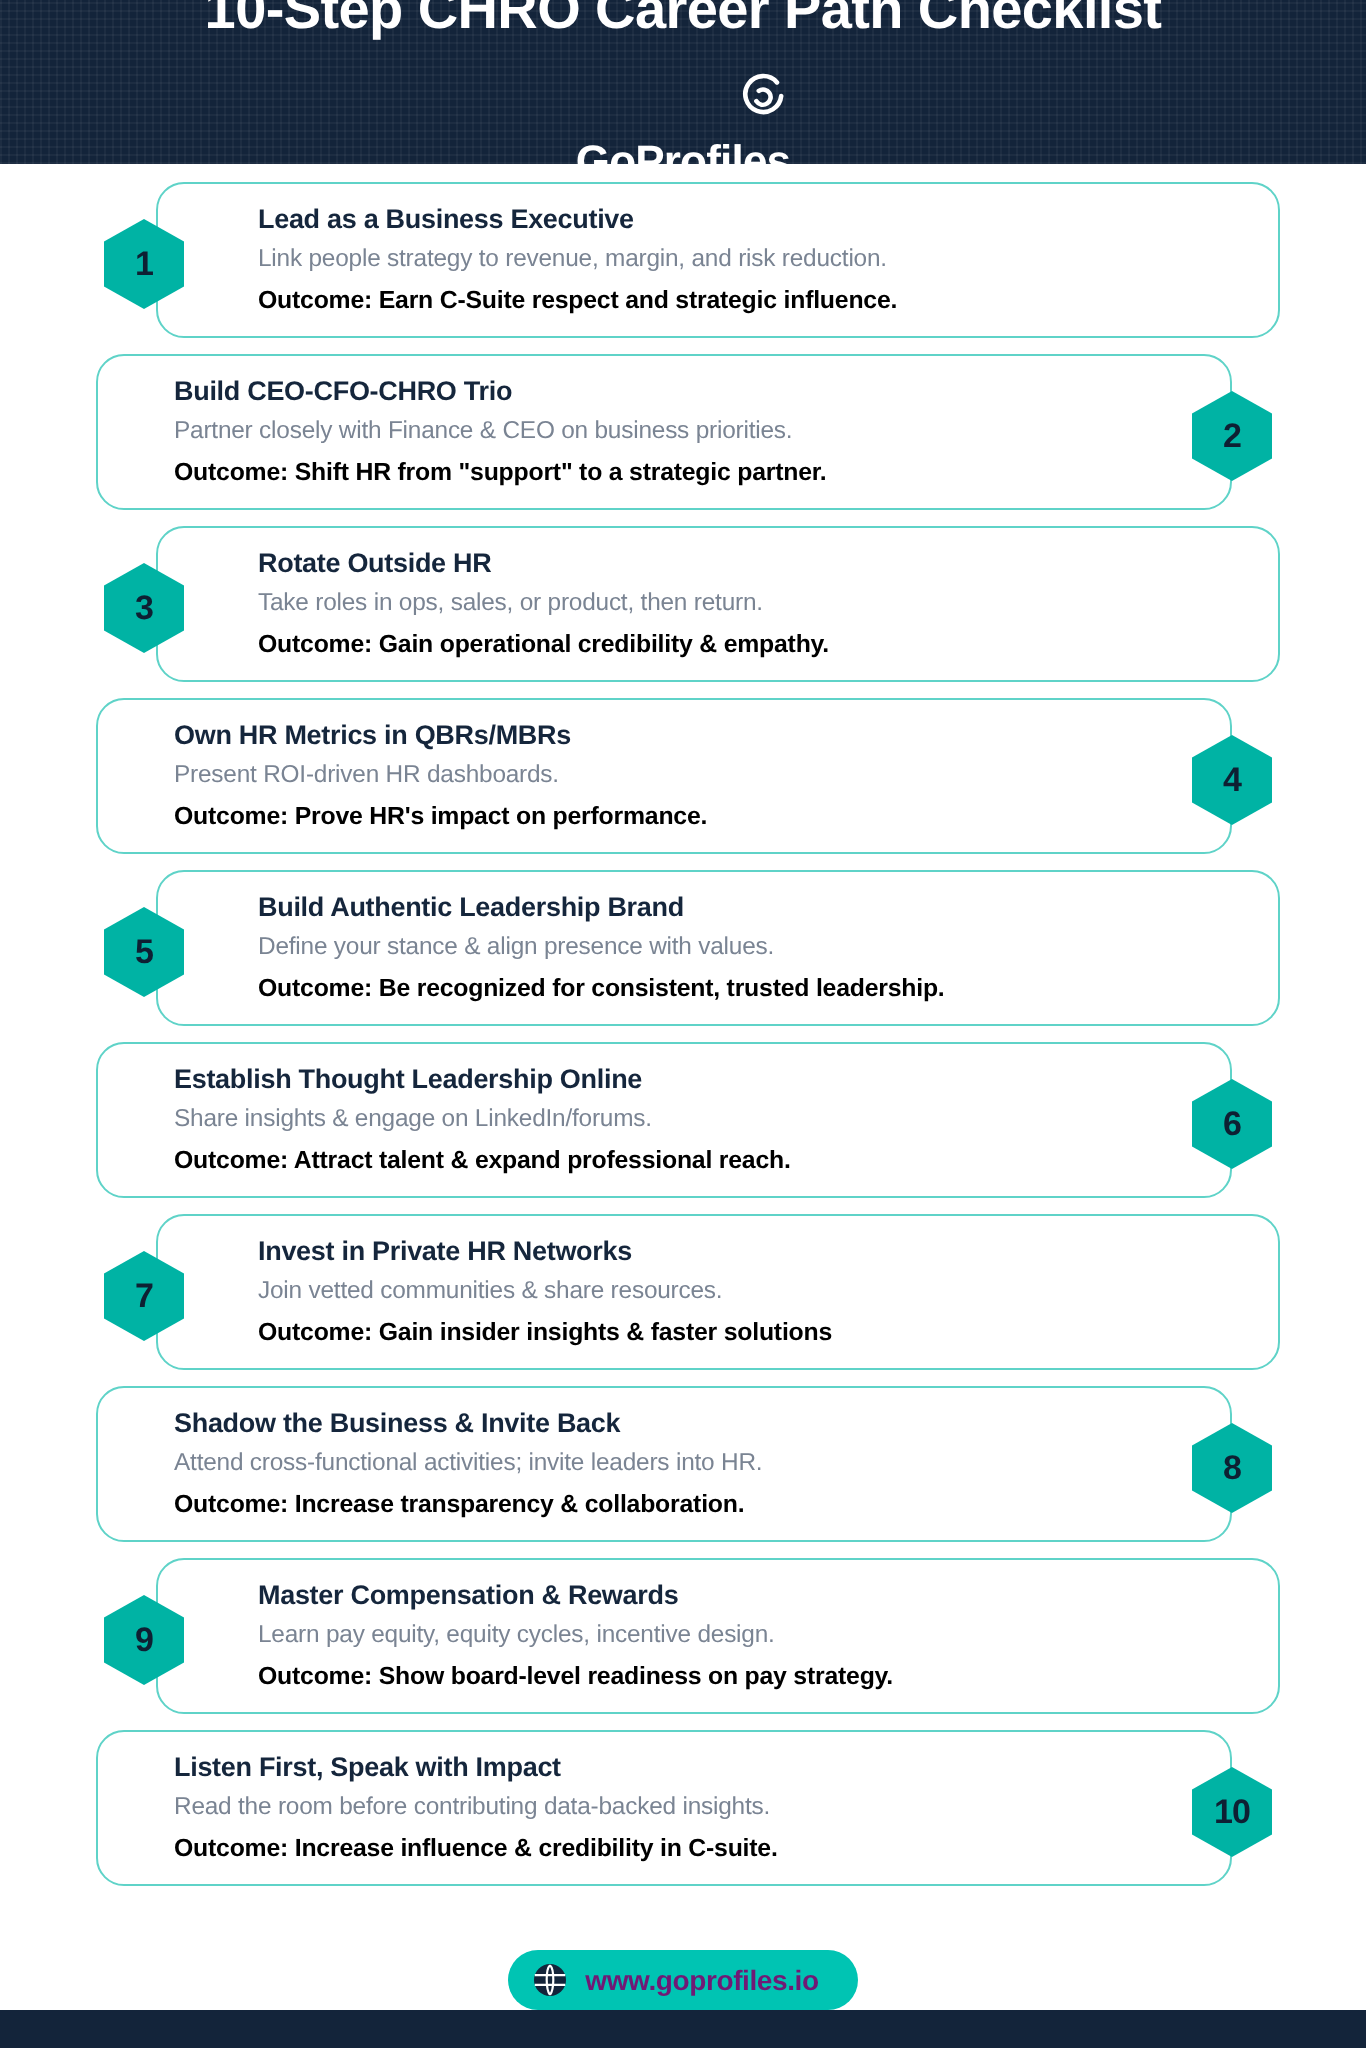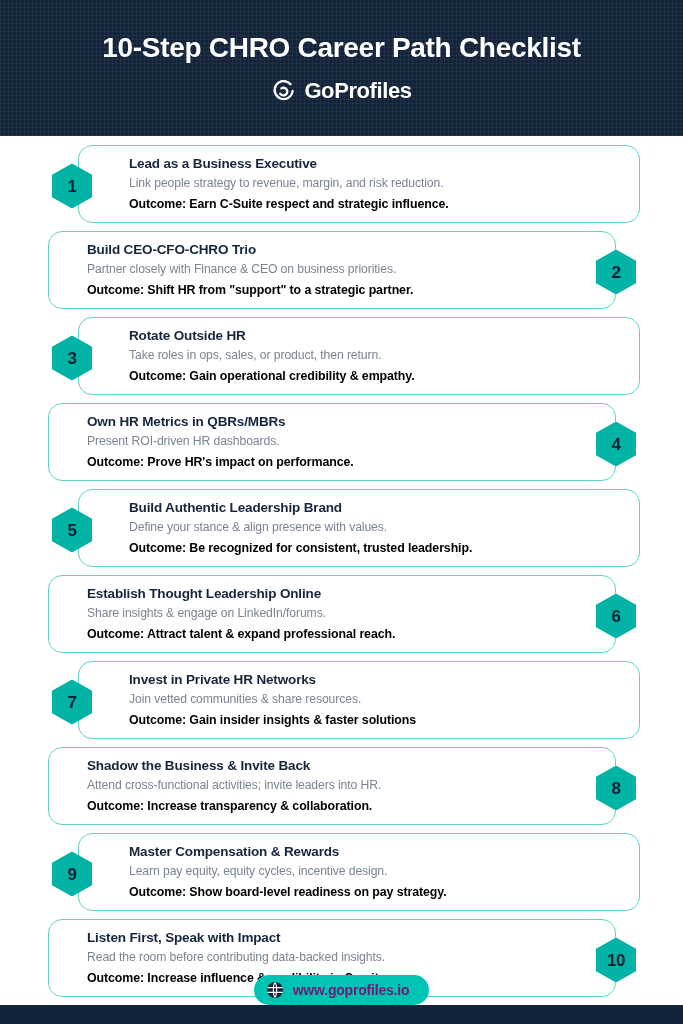--- a/index.html
+++ b/index.html
@@ -6,44 +6,45 @@
   html, body { width:683px; height:1024px; }
   body {
     font-family:"Liberation Sans", sans-serif;
     background:#ffffff;
     position:relative;
     overflow:hidden;
   }
 
   
   .header {
-    height:136px;
+    height:82px;
     background:#13243a;
     background-image:
       repeating-linear-gradient(0deg, rgba(255,255,255,.045) 0 1px, transparent 1px 4px),
       repeating-linear-gradient(90deg, rgba(255,255,255,.045) 0 1px, transparent 1px 4px);
     display:flex;
     flex-direction:column;
     align-items:center;
     justify-content:center;
     position:relative;
   }
   .header-title {
     color:#ffffff;
     font-size:28px;
     font-weight:bold;
     letter-spacing:-.3px;
     line-height:1;
     margin-top:2px;
   }
   .logo-row {
     display:flex;
-    align-items:flex-start;
+    align-items:flex-end;
     gap:7px;
     margin-top:16px;
+    flex-direction:column;
   }
   .logo-mark { width:26px; height:26px; display:block; }
   .logo-text {
     color:#ffffff;
     font-size:22px;
     font-weight:bold;
     letter-spacing:-.4px;
   }
 
   

